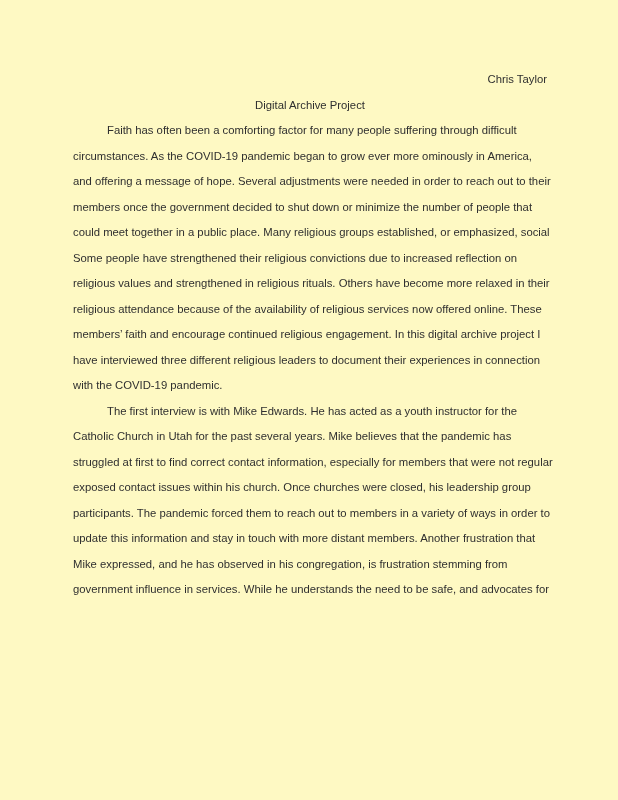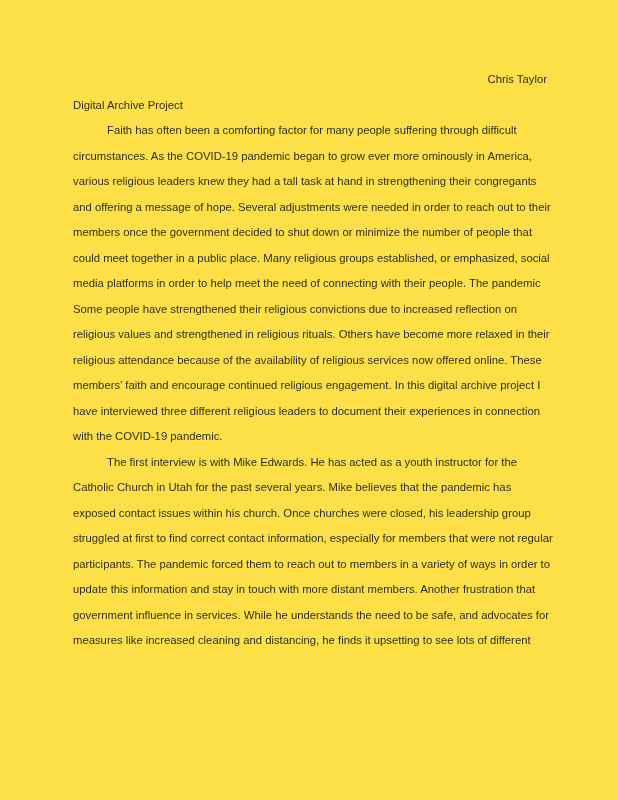--- a/index.html
+++ b/index.html
@@ -4,39 +4,39 @@
 <style>
   html, body {
     margin: 0;
     padding: 0;
     background: #ffffff;
   }
   .page {
     position: relative;
     width: 618px;
     height: 800px;
-    background: #fde047;
+    background: #fef9c3;
     overflow: hidden;
     font-family: "Liberation Sans", sans-serif;
     font-size: 11.3px;
     line-height: 25.5px;
     color: #2f2f2f;
   }
   .content {
     position: absolute;
     left: 73px;
     top: 67px;
     width: 474px;
   }
   .author-line {
     text-align: right;
     white-space: nowrap;
   }
   .title-line {
-    text-align: left;
+    text-align: center;
     white-space: nowrap;
   }
   .paragraph {
     margin: 0;
   }
   .doc-line {
     white-space: nowrap;
   }
   .doc-line.first-line {
     padding-left: 34px;
@@ -45,36 +45,34 @@
 </head>
 <body>
 
 <div class="page">
   <div class="content">
     <div class="author-line">Chris Taylor</div>
     <div class="title-line">Digital Archive Project</div>
     <div class="paragraph">
         <div class="doc-line first-line">Faith has often been a comforting factor for many people suffering through difficult</div>
         <div class="doc-line">circumstances. As the COVID-19 pandemic began to grow ever more ominously in America,</div>
-        <div class="doc-line">various religious leaders knew they had a tall task at hand in strengthening their congregants</div>
         <div class="doc-line">and offering a message of hope. Several adjustments were needed in order to reach out to their</div>
         <div class="doc-line">members once the government decided to shut down or minimize the number of people that</div>
         <div class="doc-line">could meet together in a public place. Many religious groups established, or emphasized, social</div>
-        <div class="doc-line">media platforms in order to help meet the need of connecting with their people. The pandemic</div>
         <div class="doc-line">Some people have strengthened their religious convictions due to increased reflection on</div>
         <div class="doc-line">religious values and strengthened in religious rituals. Others have become more relaxed in their</div>
         <div class="doc-line">religious attendance because of the availability of religious services now offered online. These</div>
         <div class="doc-line">members’ faith and encourage continued religious engagement. In this digital archive project I</div>
         <div class="doc-line">have interviewed three different religious leaders to document their experiences in connection</div>
         <div class="doc-line">with the COVID-19 pandemic.</div>
       </div>
     <div class="paragraph">
         <div class="doc-line first-line">The first interview is with Mike Edwards. He has acted as a youth instructor for the</div>
         <div class="doc-line">Catholic Church in Utah for the past several years. Mike believes that the pandemic has</div>
+        <div class="doc-line">struggled at first to find correct contact information, especially for members that were not regular</div>
         <div class="doc-line">exposed contact issues within his church. Once churches were closed, his leadership group</div>
-        <div class="doc-line">struggled at first to find correct contact information, especially for members that were not regular</div>
         <div class="doc-line">participants. The pandemic forced them to reach out to members in a variety of ways in order to</div>
         <div class="doc-line">update this information and stay in touch with more distant members. Another frustration that</div>
+        <div class="doc-line">Mike expressed, and he has observed in his congregation, is frustration stemming from</div>
         <div class="doc-line">government influence in services. While he understands the need to be safe, and advocates for</div>
-        <div class="doc-line">measures like increased cleaning and distancing, he finds it upsetting to see lots of different</div>
       </div>
   </div>
 </div>
 
 </body></html>

